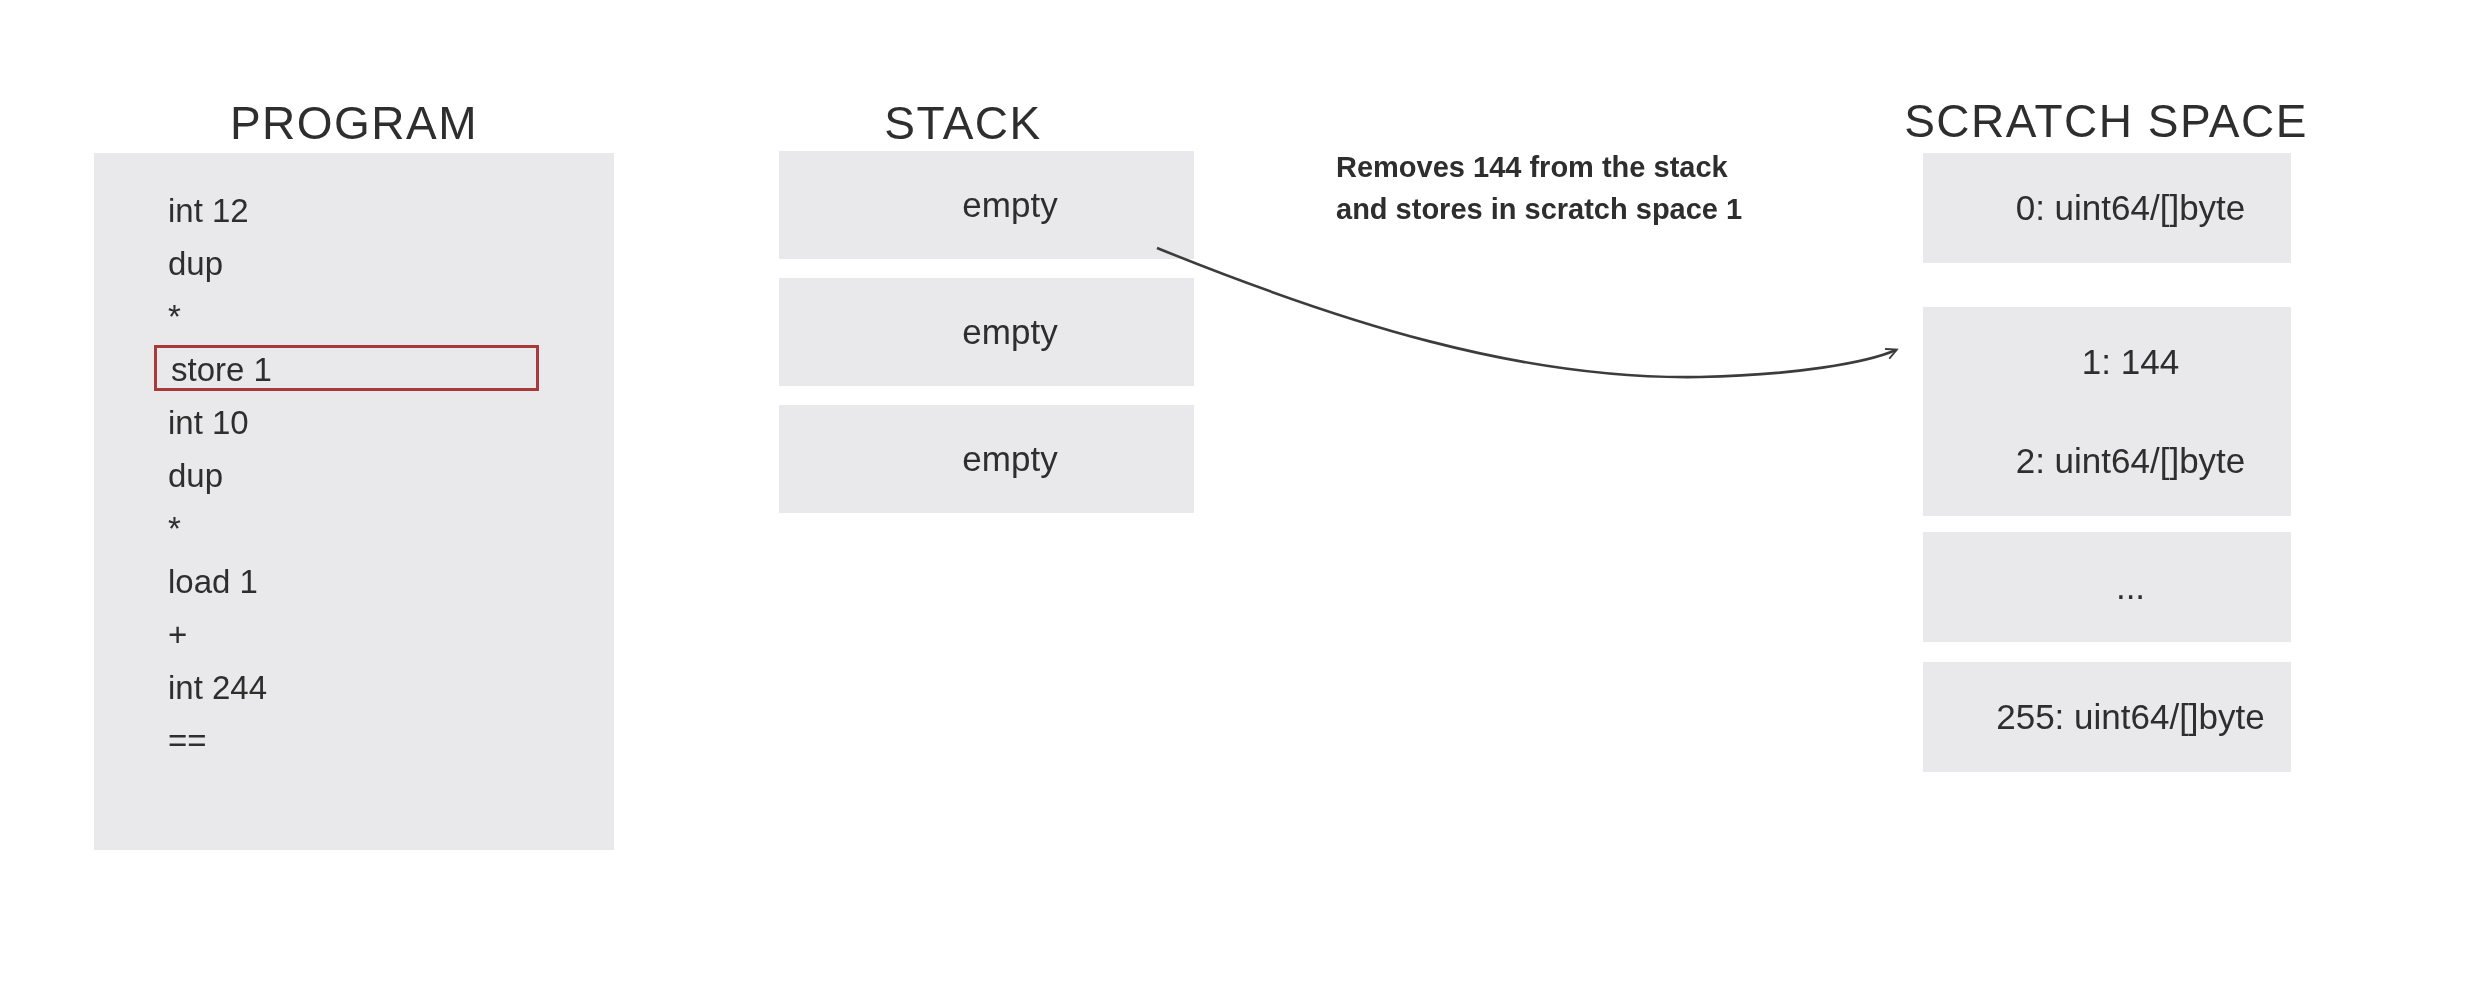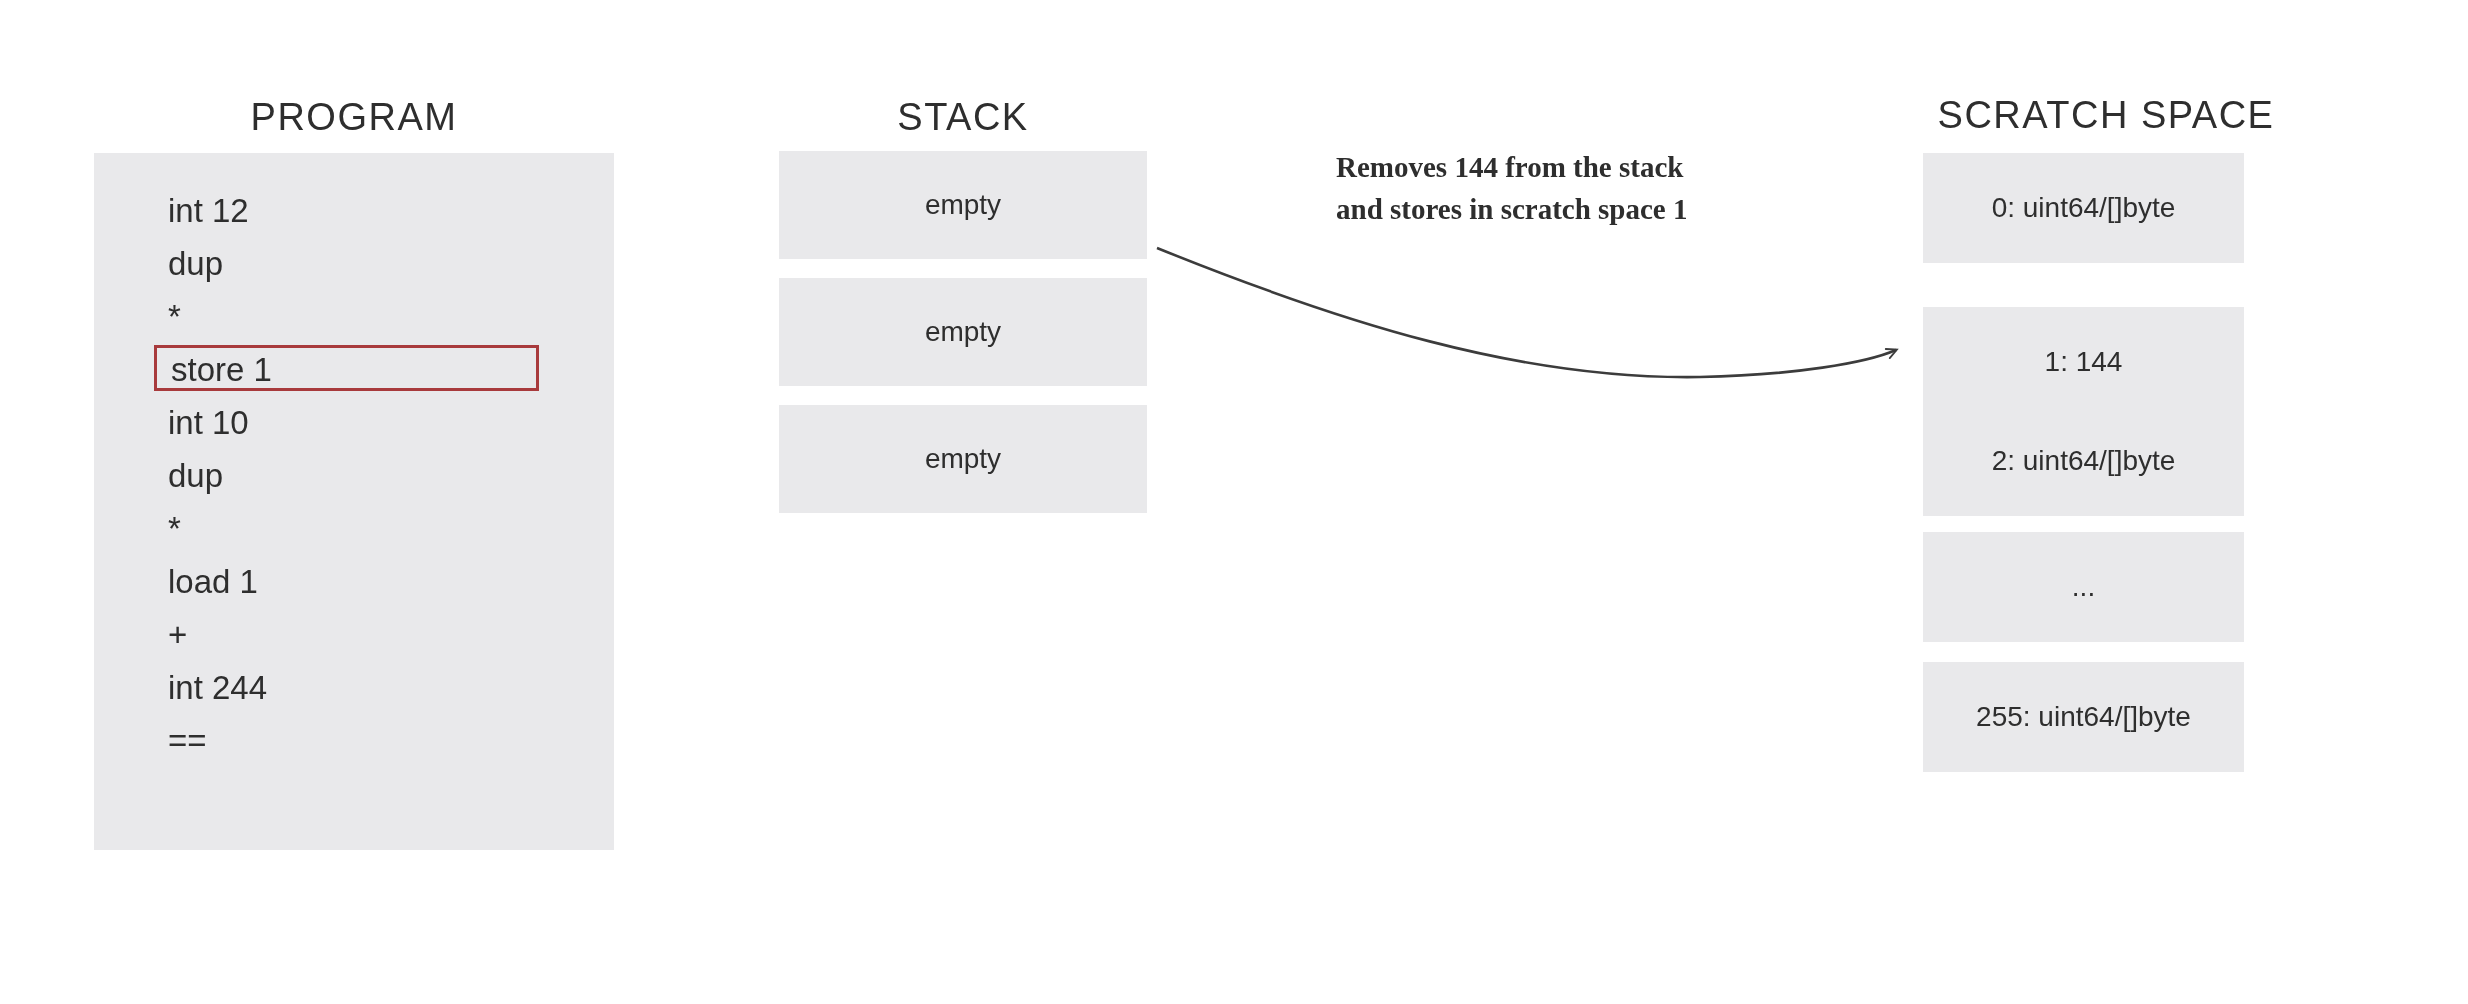--- a/index.html
+++ b/index.html
@@ -12,21 +12,21 @@
   .canvas{
     position:relative;
     width:2468px;height:1004px;
     background:#ffffff;
     font-family:"Liberation Sans","DejaVu Sans",sans-serif;
     color:var(--text);
     overflow:hidden;
   }
   .col-title{
     position:absolute;
-    font-size:38px;
+    font-size:46px;
     letter-spacing:1.5px;
     font-weight:400;
     color:var(--text);
     text-align:center;
     transform:translateX(-50%);
     white-space:nowrap;
   }
   
   .program-box{
     position:absolute;
@@ -53,42 +53,42 @@
     line-height:44px;
     border:3px solid var(--accent);
   }
   
   .stack-slot,.scratch-slot{
     position:absolute;
     background:var(--box-fill);
     display:flex;
     align-items:center;
     justify-content:center;
-    font-size:28px;
+    font-size:35px;
     color:var(--text);
+    padding-left:47px;
   }
   .stack-slot{left:779px;width:368px;height:108px;}
   .stack-note{
     position:absolute;
     left:779px;top:534px;
     width:340px;
     text-align:center;
     font-size:29px;
     font-weight:600;
     white-space:nowrap;
   }
   
   .annotation{
     position:absolute;
     left:1336px;top:146px;
     font-size:29px;
     font-weight:600;
     line-height:42px;
     white-space:nowrap;
-    font-family:Liberation Serif, serif;
   }
   
   .scratch-slot{left:1923px;width:321px;height:110px;}
   
   .arrow-svg{
     position:absolute;
     left:0;top:0;
     width:2468px;height:1004px;
     pointer-events:none;
   }

